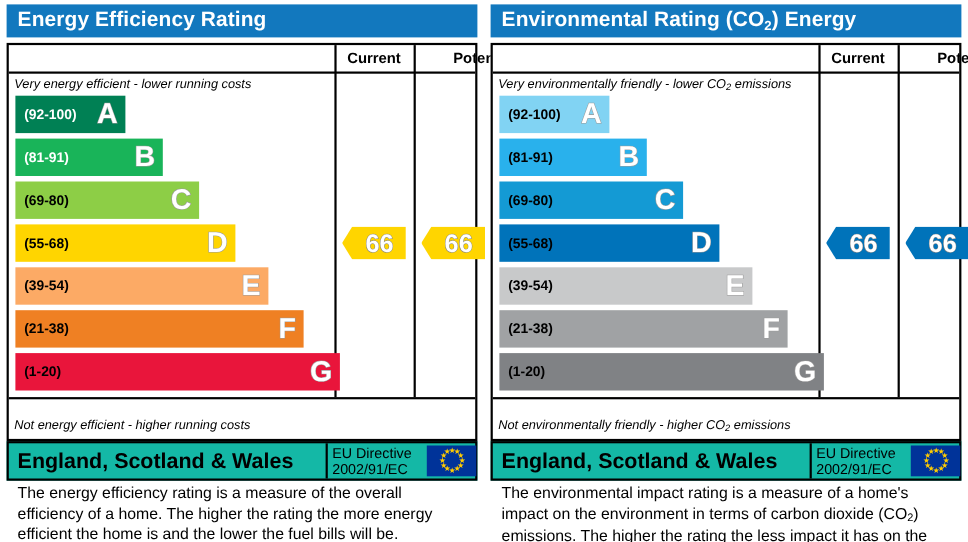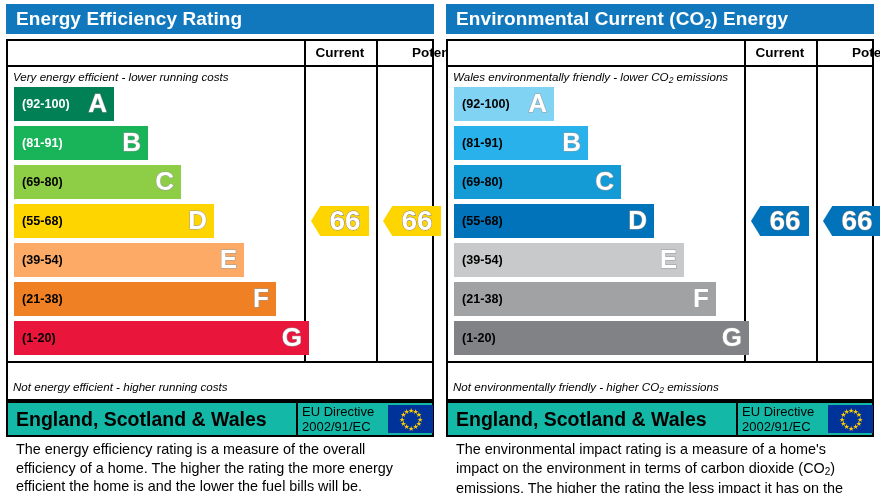--- a/index.html
+++ b/index.html
@@ -167,21 +167,21 @@
     -webkit-text-stroke: 1px #9a9a9a;
     paint-order: stroke fill;
   }
 
   
   .arrow {
     position: absolute;
     height: 30px;
     line-height: 30px;
     color: #ffffff;
-    font-size: 28px;
+    font-size: 23px;
     font-weight: bold;
     text-align: center;
     -webkit-text-stroke: 0.9px #808080;
     paint-order: stroke fill;
     clip-path: polygon(0% 50%, 16% 0%, 100% 0%, 100% 100%, 16% 100%);
     box-sizing: border-box;
     padding-left: 10px;
   }
   .arrow-current   { left: 303px; width: 58px; }
   .arrow-potential { left: 375px; width: 58px; }
@@ -359,35 +359,35 @@
           <span class="eu-star" style="left: 15.5px; top: 3.70577px;">★</span>
         </div>
     </div>
 
     <div class="description">The energy efficiency rating is a measure of the overall efficiency of a home. The higher the rating the more energy efficient the home is and the lower the fuel bills will be.</div>
   </div>
 
   <div class="panel panel-right">
 
     <div class="titlebar">
-      <span>Environmental Current (CO</span><sub>2</sub><span>) Energy</span>
+      <span>Environmental Rating (CO</span><sub>2</sub><span>) Energy</span>
     </div>
 
     <div class="chart-table">
 
       <div class="hdr-row">
         <div class="hdr-cell hdr-current">Current</div>
         <div class="hdr-cell hdr-potential">Potential</div>
       </div>
 
       <div class="vline c1" style="top:0;height:320px;"></div>
       <div class="vline c2" style="top:0;height:320px;"></div>
 
       <div class="caption caption-top">
-        <span>Wales environmentally friendly - lower CO</span><sub>2</sub><span> emissions</span>
+        <span>Very environmentally friendly - lower CO</span><sub>2</sub><span> emissions</span>
       </div>
 
       <div class="bars" id="environmental-bars">
           <div class="bar-row" style="top: 0px;">
             <div class="bar" style="width: 100px; background: rgb(129, 211, 243);">
               <span class="bar-range">(92-100)</span>
               <span class="bar-letter">A</span>
             </div>
           </div>
           <div class="bar-row" style="top: 39px;">

